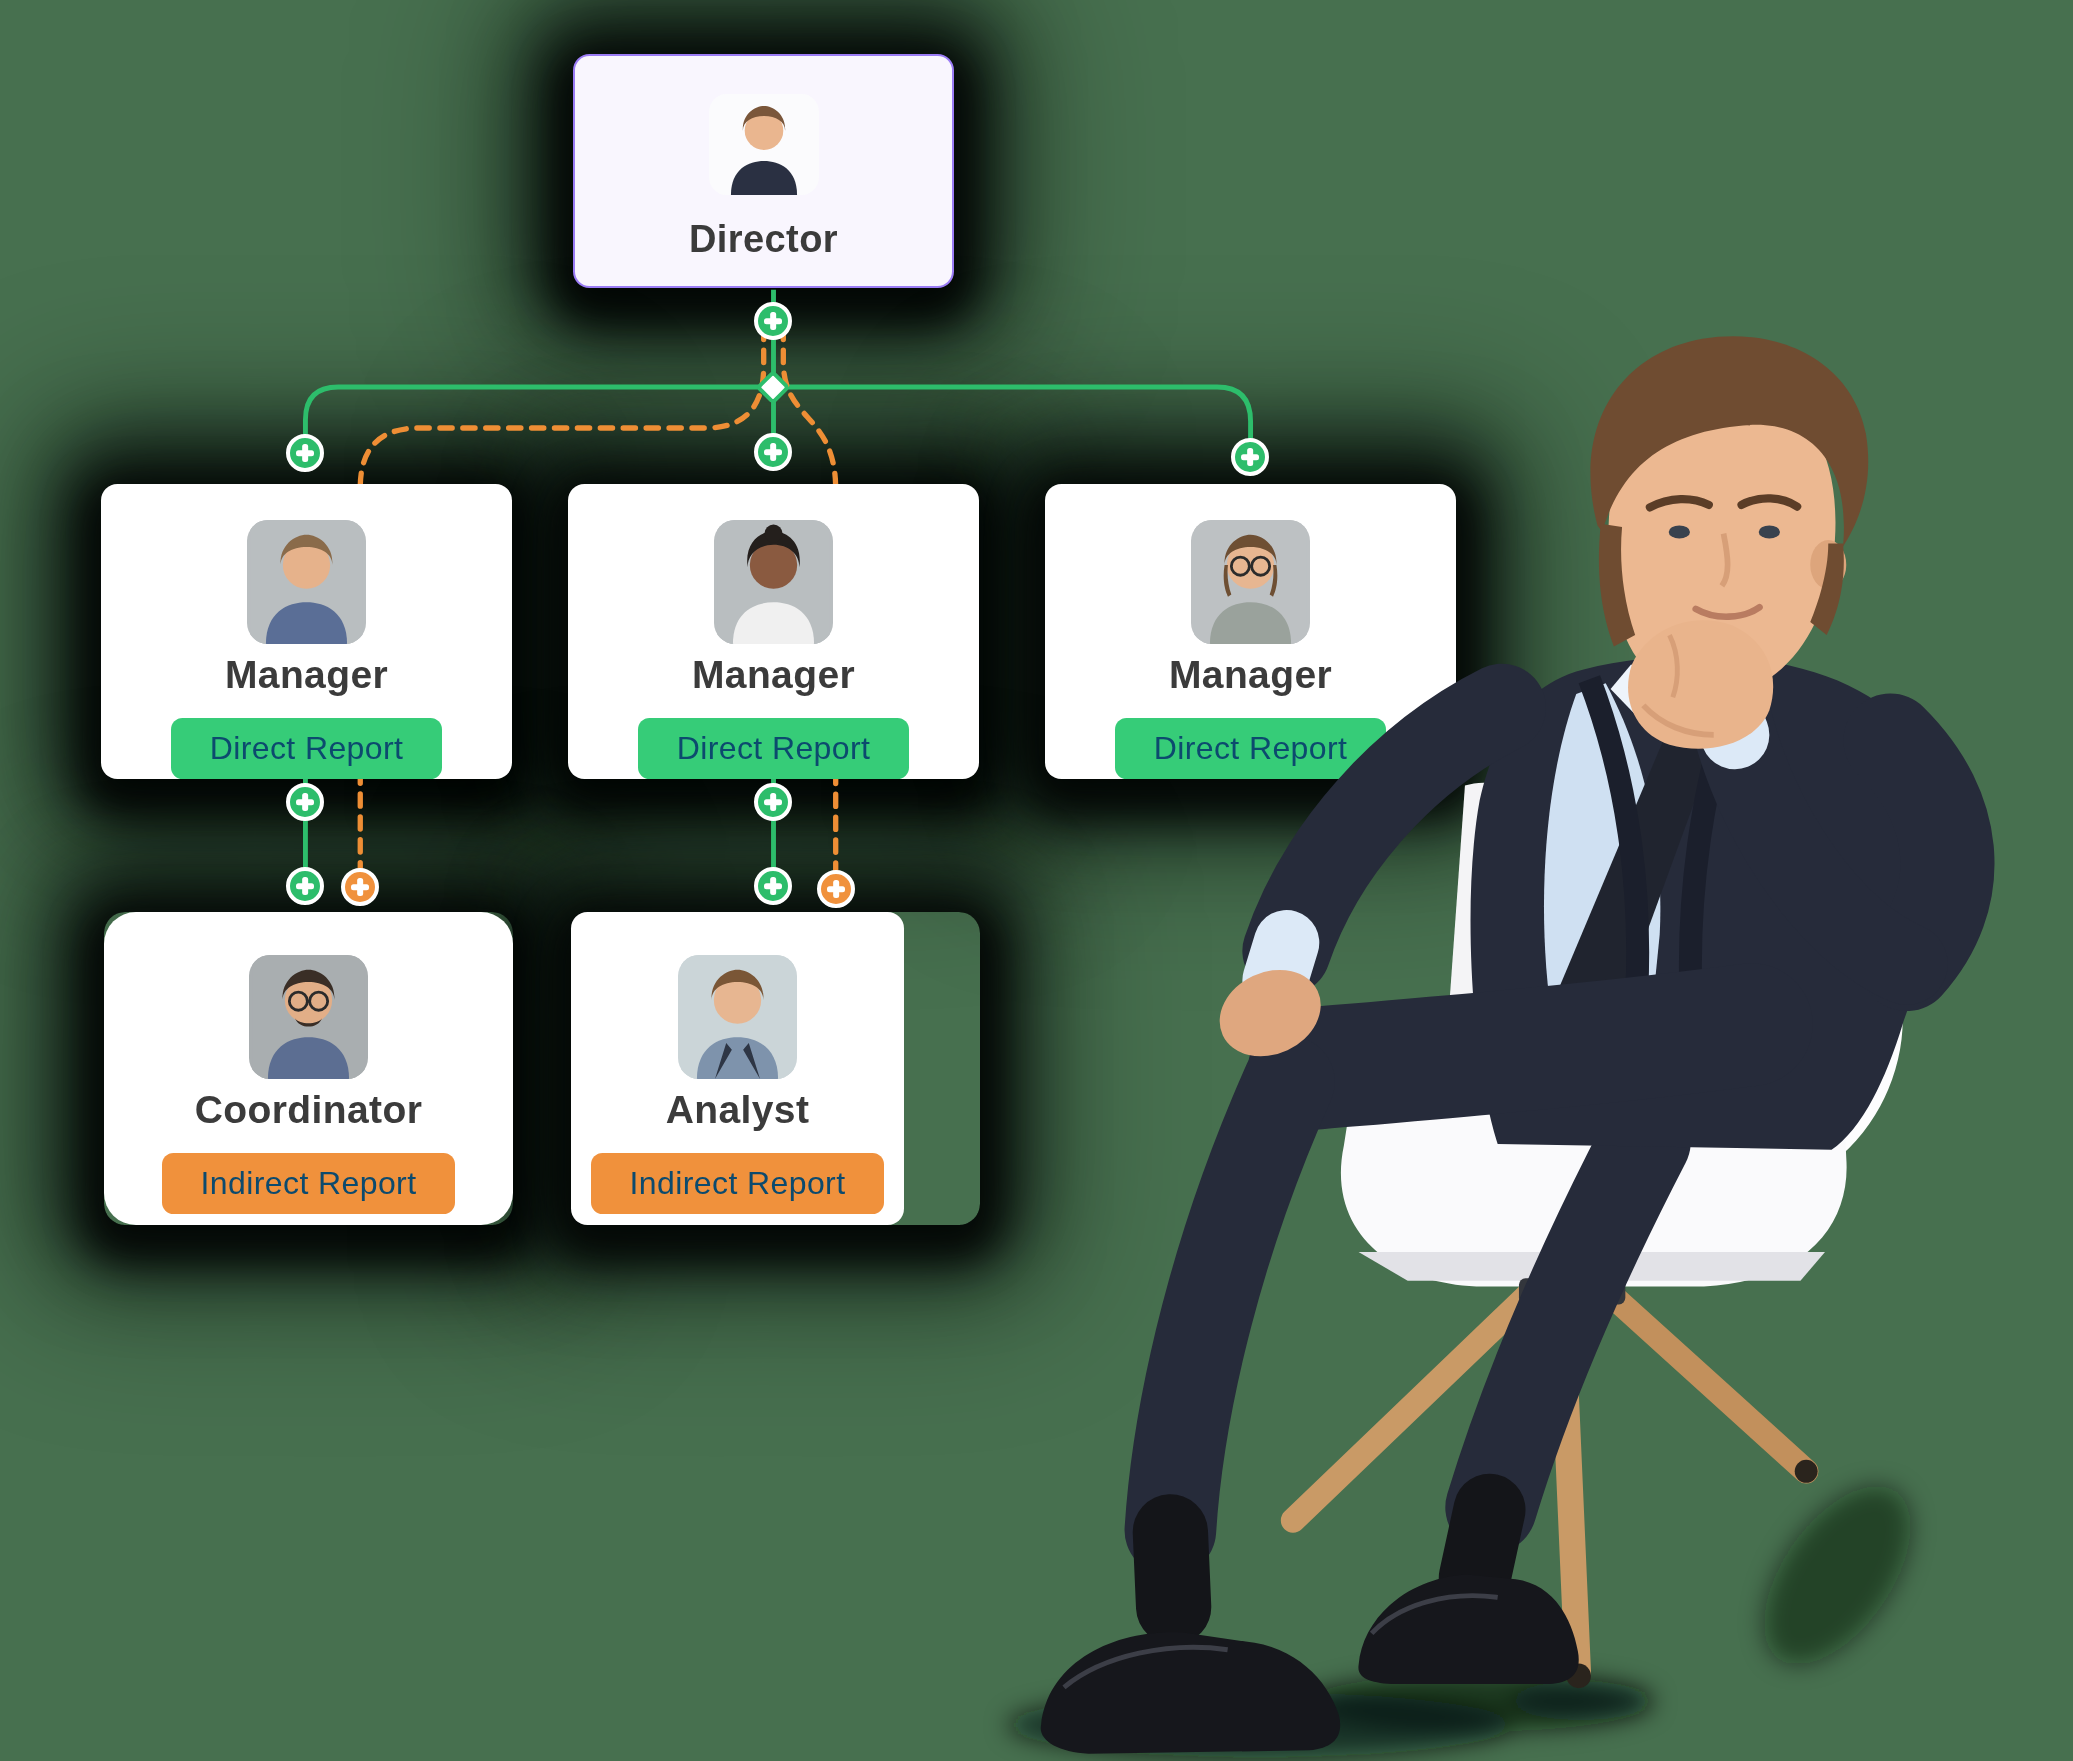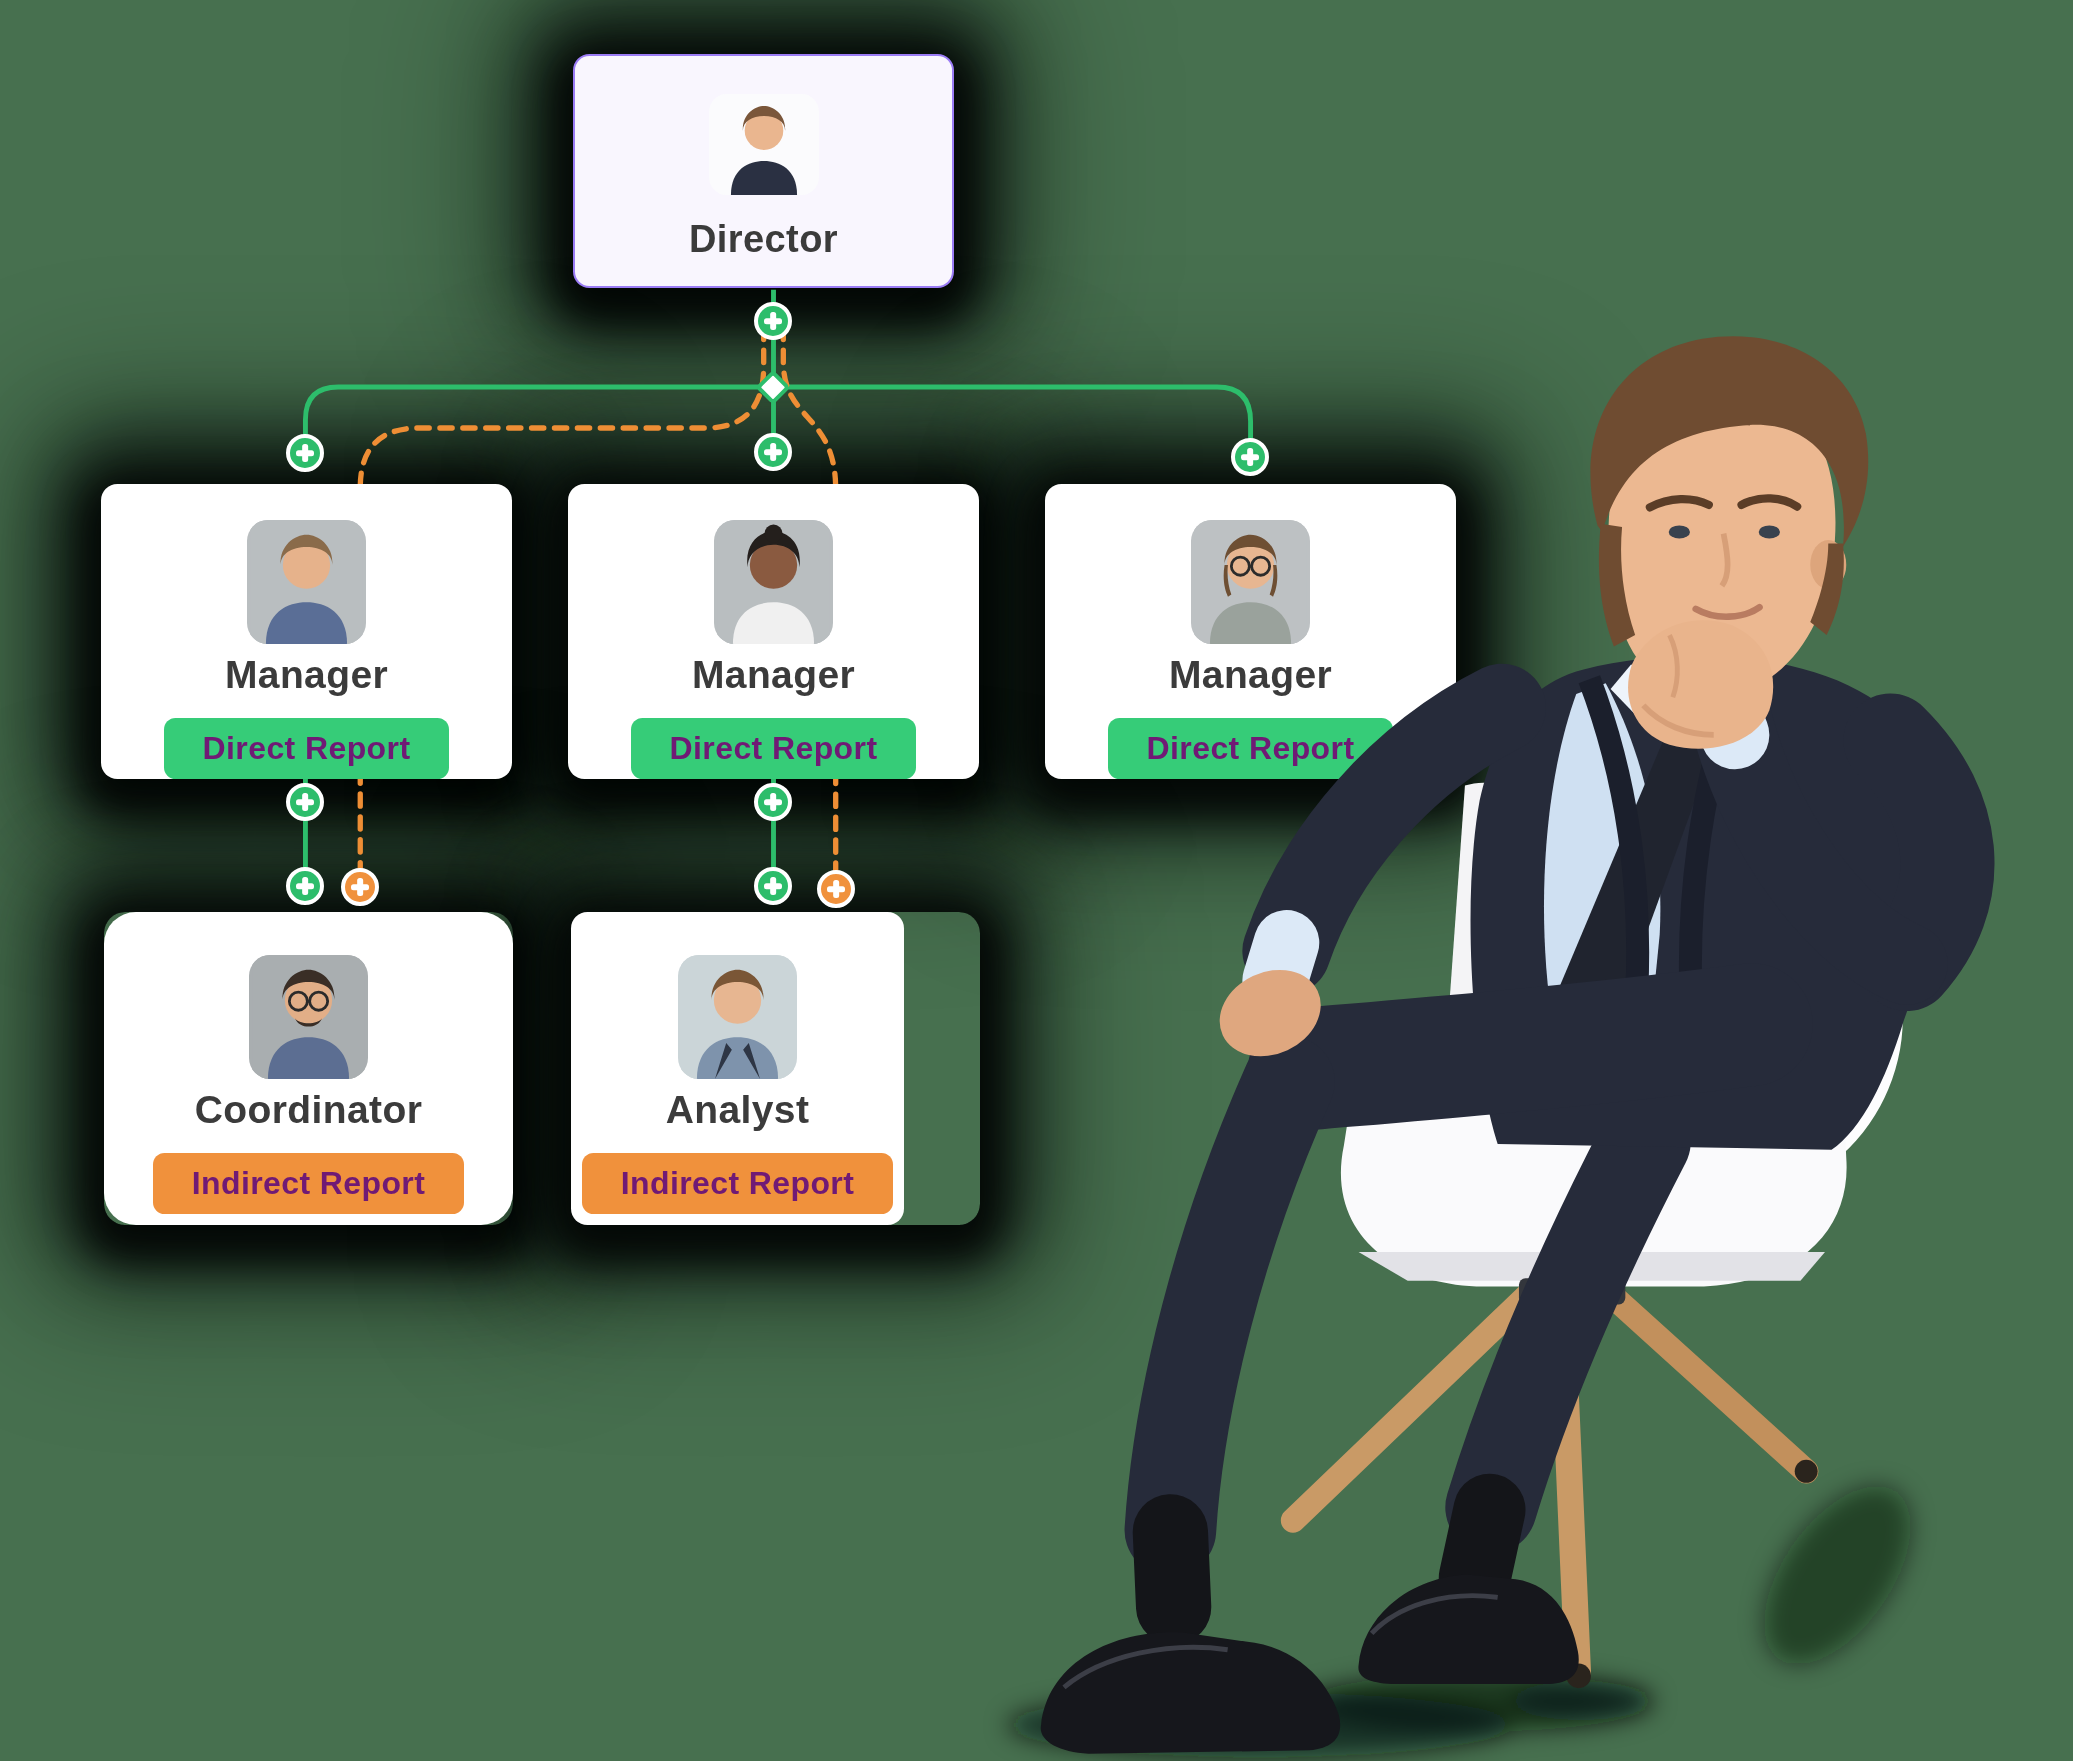--- a/index.html
+++ b/index.html
@@ -26,21 +26,21 @@
   
   .card{position:absolute;background:#fff;border-radius:16.4px;z-index:20;display:flex;
     flex-direction:column;align-items:center;box-sizing:border-box;padding-top:36px;}
   .card.director{background:#F9F6FE;border:2.5px solid #9B7CF5;padding-top:38px;}
   .avatar{width:119px;height:124px;border-radius:21px;overflow:hidden;background:var(--av-bg,#B9BEC0);}
   .card.director .avatar{width:110px;height:101px;border-radius:18px;}
   .avatar svg{display:block;width:100%;height:100%;}
   .role{margin-top:9px;font-size:39px;font-weight:700;color:#3B3B3B;letter-spacing:0.4px;}
   .card.director .role{margin-top:23px;font-size:38px;}
   .badge{margin-top:21px;height:61px;display:flex;align-items:center;padding:0 39px;border-radius:11.5px;
-    color:#701a75;font-size:32px;font-weight:700;letter-spacing:0.4px;}
+    color:#0c4a6e;font-size:32px;font-weight:400;letter-spacing:0.4px;}
   .badge.direct{background:#36CC78;}
   .badge.indirect{background:#F0913C;}
   .row3{padding-top:43px;}
 
   
   #man{position:absolute;left:941px;top:311px;z-index:25;}
 </style>
 </head>
 <body>
 

